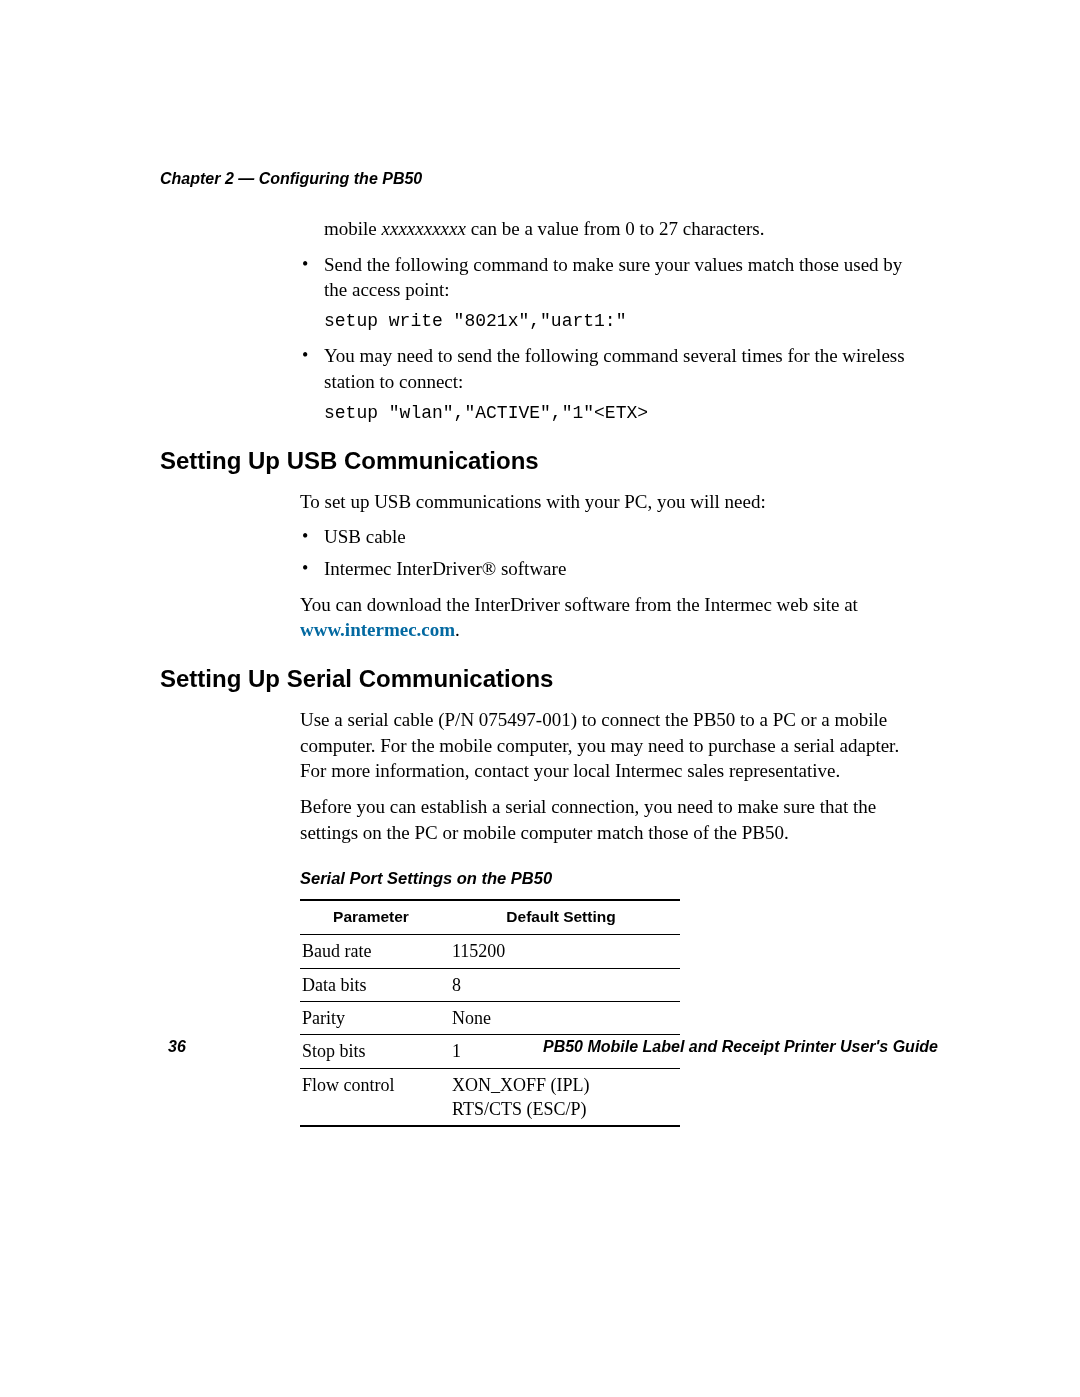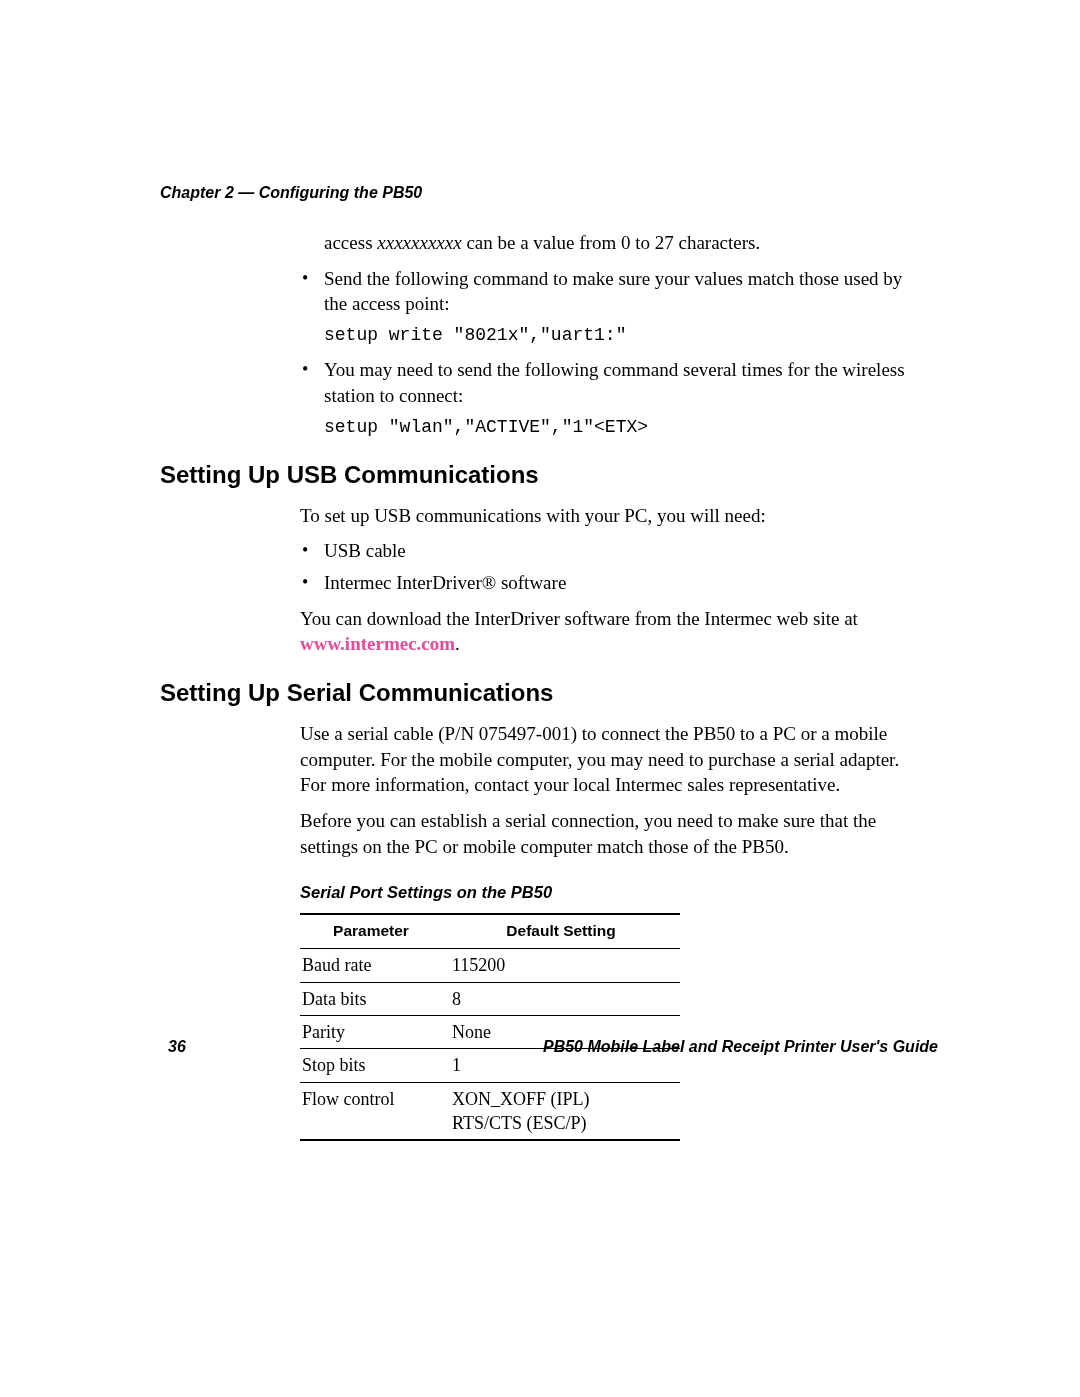--- a/index.html
+++ b/index.html
@@ -5,21 +5,21 @@
   * { box-sizing: border-box; margin: 0; padding: 0; }
   html, body { width: 1080px; height: 1397px; background: #fff; }
   body {
     font-family: Georgia, "Times New Roman", serif;
     color: #000;
     position: relative;
   }
   .page {
     position: absolute;
     left: 160px;
-    top: 184px;
+    top: 170px;
     width: 770px;
   }
   .running-header {
     font-family: Verdana, Arial, sans-serif;
     font-style: italic;
     font-weight: bold;
     font-size: 16px;
     color: #000;
     margin-bottom: 28px;
   }
@@ -53,21 +53,21 @@
     white-space: pre;
   }
   .h2 {
     font-family: Verdana, Arial, sans-serif;
     font-weight: bold;
     font-size: 24px;
     margin-top: 22px;
     margin-bottom: 14px;
   }
   .link {
-    color: #ec4899;
+    color: #0369a1;
     font-weight: bold;
   }
   .table-caption {
     font-family: Verdana, Arial, sans-serif;
     font-style: italic;
     font-weight: bold;
     font-size: 16.5px;
     margin-top: 22px;
     margin-bottom: 10px;
   }
@@ -111,21 +111,21 @@
 </head>
 <body>
 
 <div class="page">
 
   <div class="running-header">Chapter 2 — Configuring the PB50</div>
 
   <div class="body-col">
 
     <div class="para" style="margin-left:24px;">
-      <span>access </span><em class="var">xxxxxxxxxx</em><span> can be a value from 0 to 27 characters.</span>
+      <span>mobile </span><em class="var">xxxxxxxxxx</em><span> can be a value from 0 to 27 characters.</span>
     </div>
 
     <div class="bullet-row">
       <div class="dot">•</div>
       <div class="txt">Send the following command to make sure your values match those used by the access point:</div>
     </div>
     <div class="code">setup write "8021x","uart1:"</div>
 
     <div class="bullet-row">
       <div class="dot">•</div>

